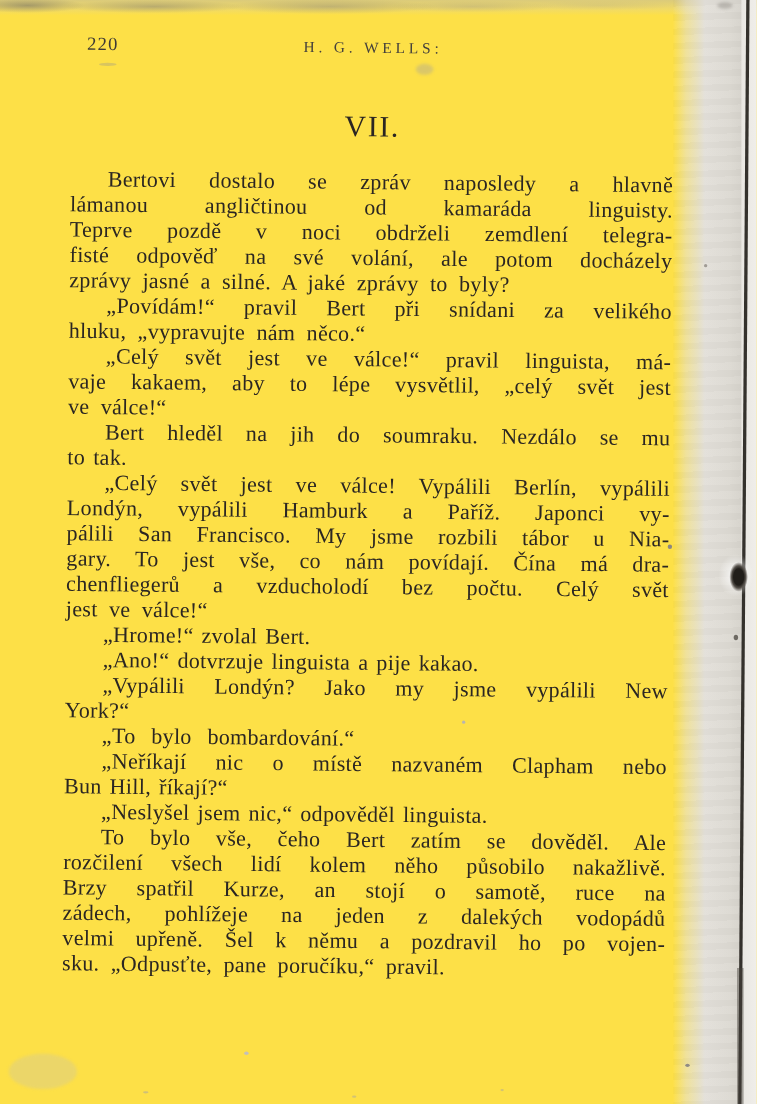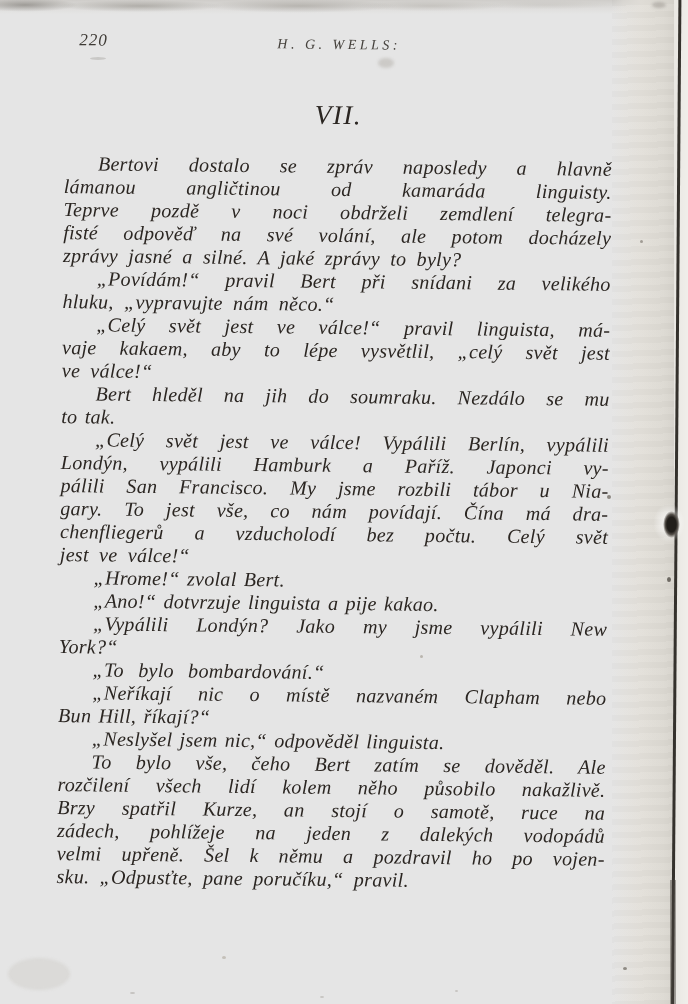--- a/index.html
+++ b/index.html
@@ -1,21 +1,21 @@
 <!DOCTYPE html>
 <html><head>
 <meta charset="utf-8">
 <style>
   html,body{margin:0;padding:0;}
   body{
     width:688px;height:1004px;overflow:hidden;position:relative;
     background:#ffffff;
     font-family:"Liberation Serif","DejaVu Serif",serif;
   }
-  .page{position:absolute;inset:0;background:#e5e5e5;font-style:italic;}
+  .page{position:absolute;inset:0;background:#fde047;}
 
   
   .scan-top{
     position:absolute;top:0;left:0;right:0;height:14px;
     background:
       radial-gradient(70px 9px at 25px 5px, rgba(110,106,100,0.55), rgba(0,0,0,0) 75%),
       radial-gradient(110px 8px at 140px 6px, rgba(125,121,113,0.45), rgba(0,0,0,0) 75%),
       radial-gradient(130px 9px at 300px 6px, rgba(135,130,122,0.42), rgba(0,0,0,0) 75%),
       radial-gradient(100px 7px at 430px 6px, rgba(150,145,137,0.30), rgba(0,0,0,0) 75%),
       radial-gradient(90px 6px at 545px 5px, rgba(160,156,148,0.18), rgba(0,0,0,0) 75%),

